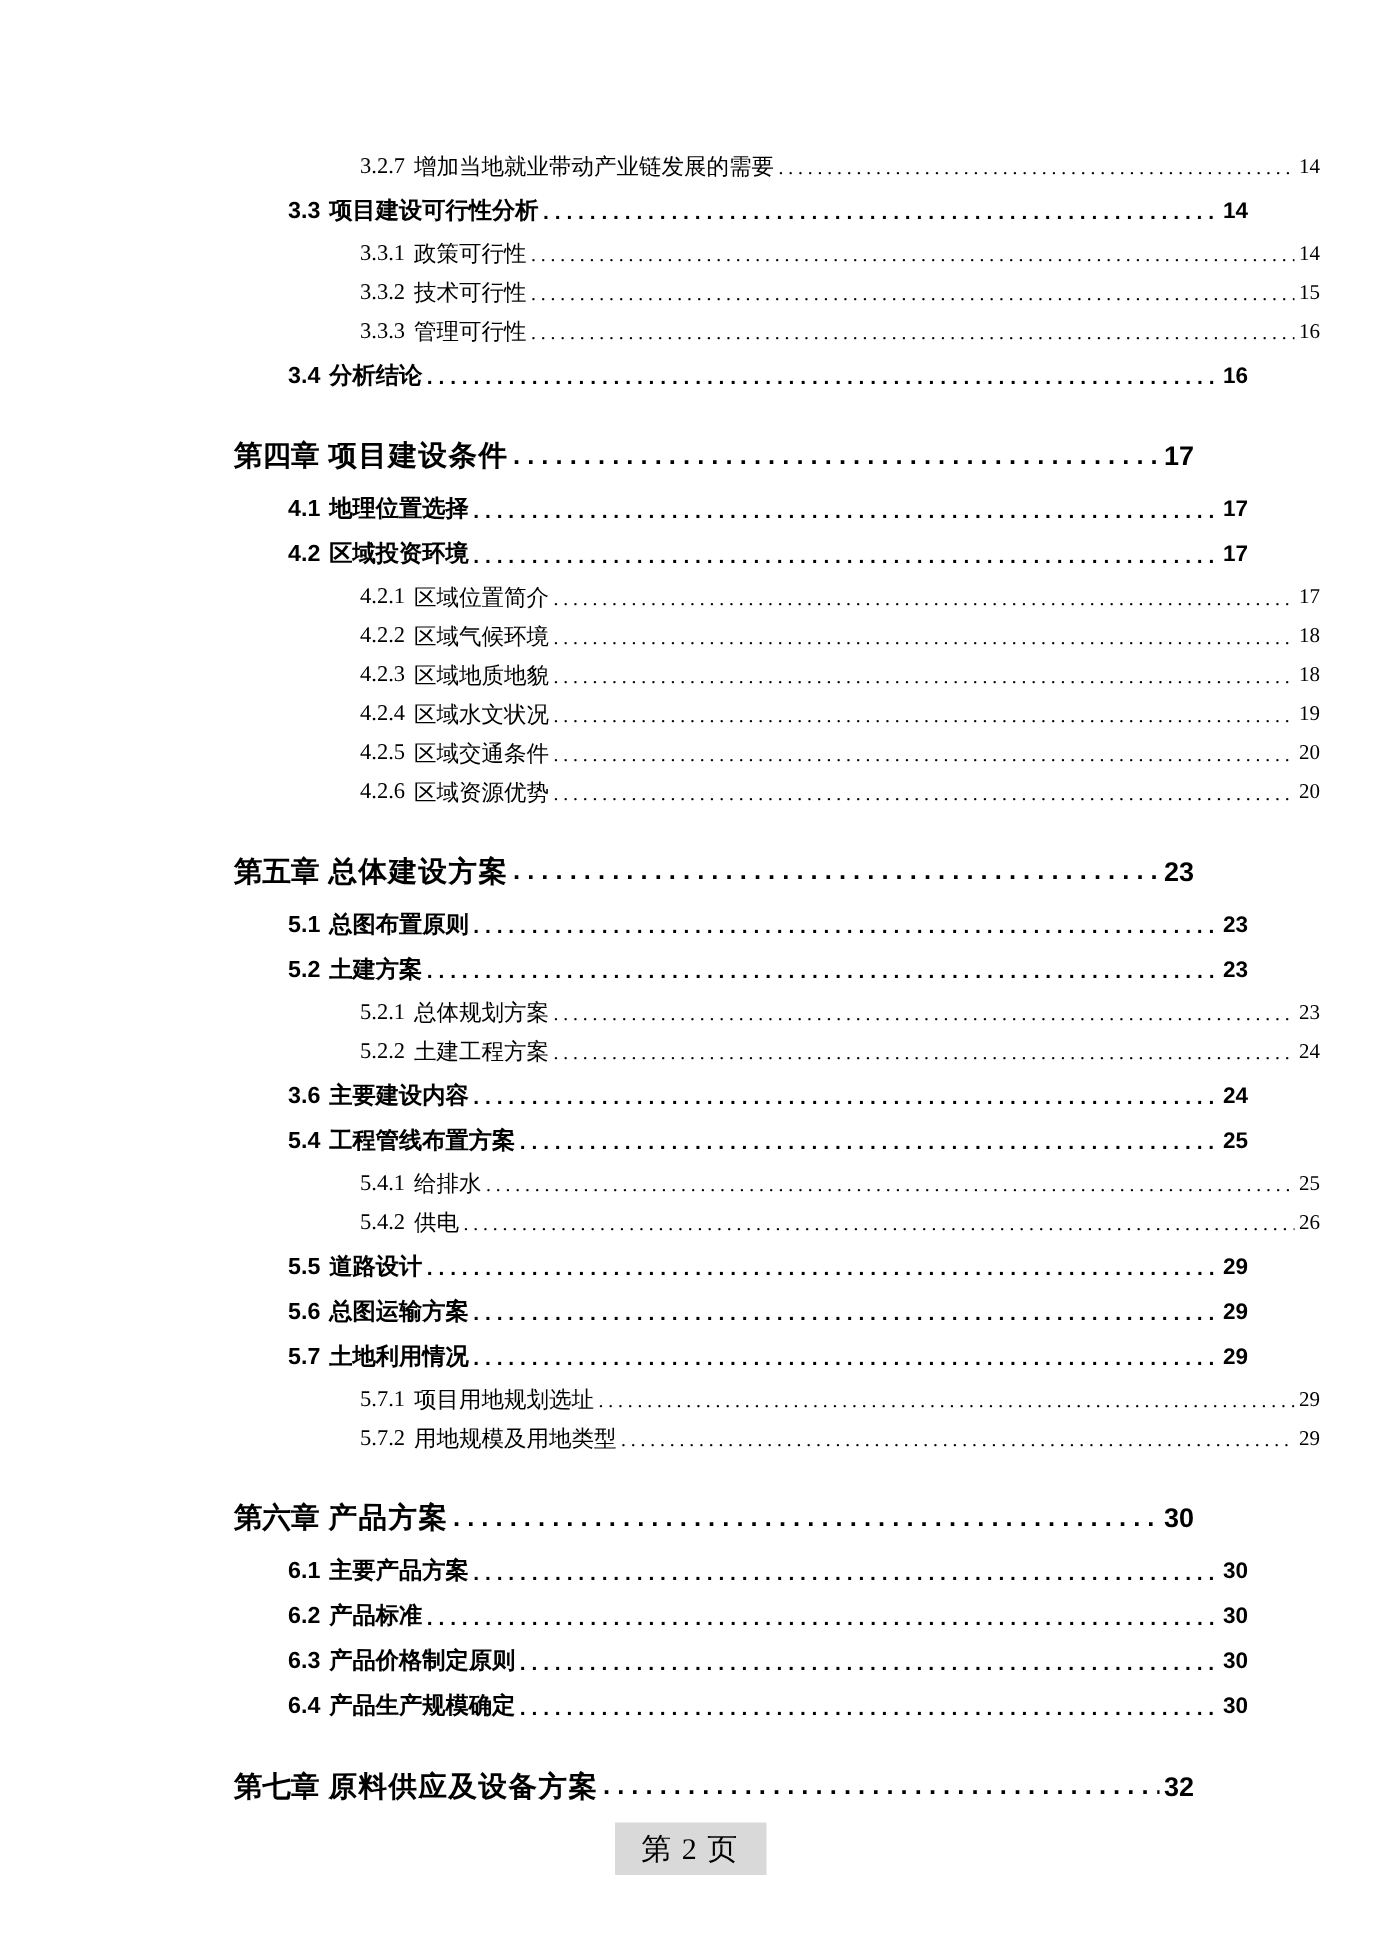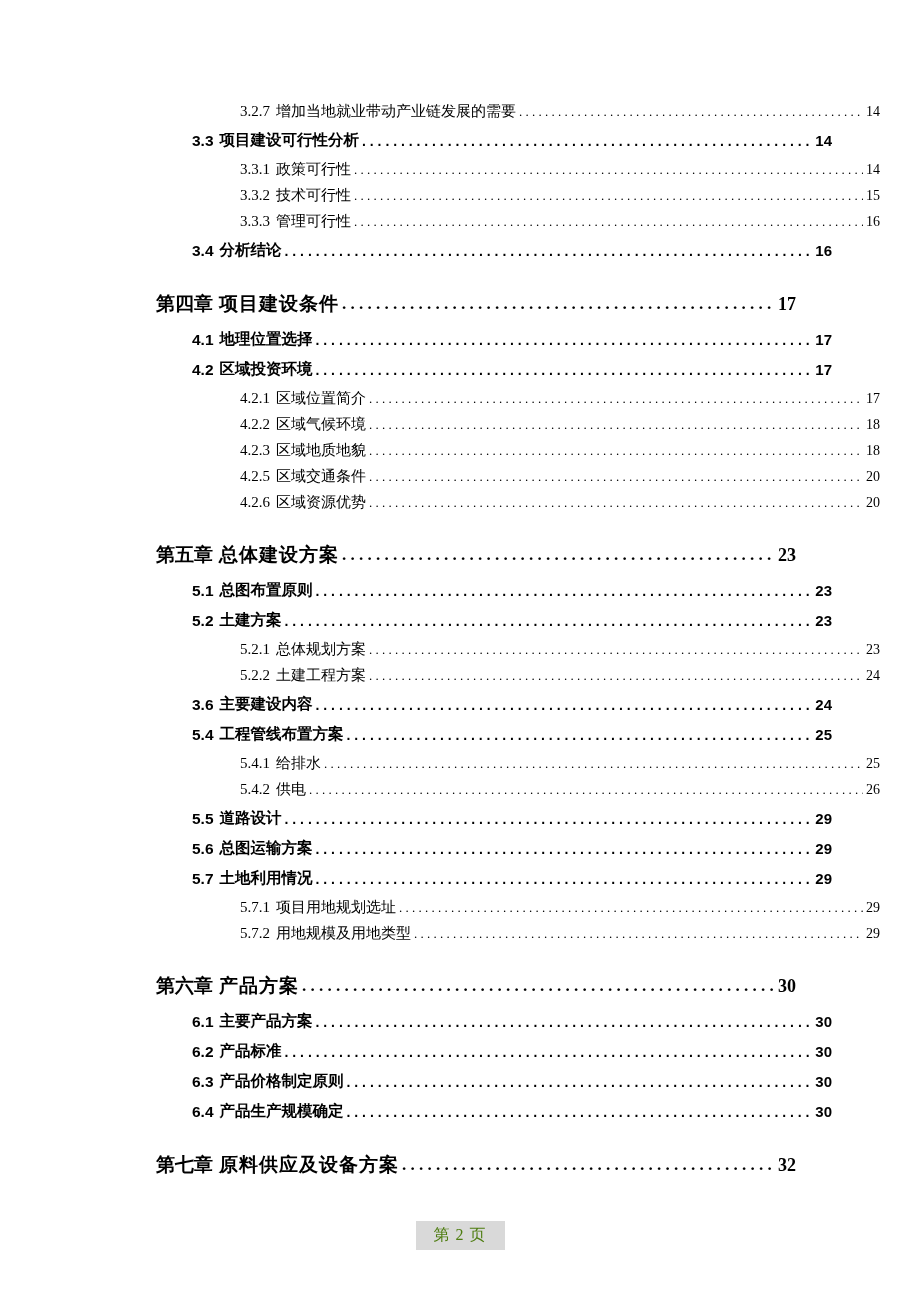--- a/index.html
+++ b/index.html
@@ -42,21 +42,21 @@
   .leader::before {
     content: ". . . . . . . . . . . . . . . . . . . . . . . . . . . . . . . . . . . . . . . . . . . . . . . . . . . . . . . . . . . . . . . . . . . . . . . . . . . . . . . . . . . . . . . . . . . . . . . . . . . . . . . . . . . . . . . . . . . . . . . . . .";
     letter-spacing: 0px;
   }
   .pg {
     flex: 0 0 auto;
     text-align: right;
   }
   
   .chapter {
-    font-family: Liberation Serif, serif;
+    font-family: Liberation Sans, sans-serif;
     font-weight: bold;
     font-size: 19px;
     margin-top: 30px;
     margin-bottom: 12px;
     padding-left: 16px;
   }
   .chapter .title { letter-spacing: 1px; }
   .chapter .pg { font-size: 18px; }
   .chapter .leader { font-size: 17px; letter-spacing: 1.5px; }
 
@@ -89,22 +89,22 @@
     left: 0;
     right: 0;
     bottom: 52px;
     text-align: center;
   }
   .footer-box {
     display: inline-block;
     background: #d9d9d9;
     padding: 4px 18px;
     font-family: "Liberation Serif", serif;
-    font-size: 16px;
-    color: #4d7c0f;
+    font-size: 20px;
+    color: #000000;
     letter-spacing: 1px;
   }
 </style>
 </head>
 <body>
 
 <div class="page">
   <div class="toc" id="toc-root">
       <div class="row lvl3">
         <span class="num">3.2.7</span>
@@ -170,20 +170,26 @@
         <span class="num">4.2.2</span>
         <span class="title">区域气候环境</span>
         <span class="leader"></span>
         <span class="pg">18</span>
       </div>
       <div class="row lvl3">
         <span class="num">4.2.3</span>
         <span class="title">区域地质地貌</span>
         <span class="leader"></span>
         <span class="pg">18</span>
+      </div>
+      <div class="row lvl3">
+        <span class="num">4.2.4</span>
+        <span class="title">区域水文状况</span>
+        <span class="leader"></span>
+        <span class="pg">19</span>
       </div>
       <div class="row lvl3">
         <span class="num">4.2.5</span>
         <span class="title">区域交通条件</span>
         <span class="leader"></span>
         <span class="pg">20</span>
       </div>
       <div class="row lvl3">
         <span class="num">4.2.6</span>
         <span class="title">区域资源优势</span>

